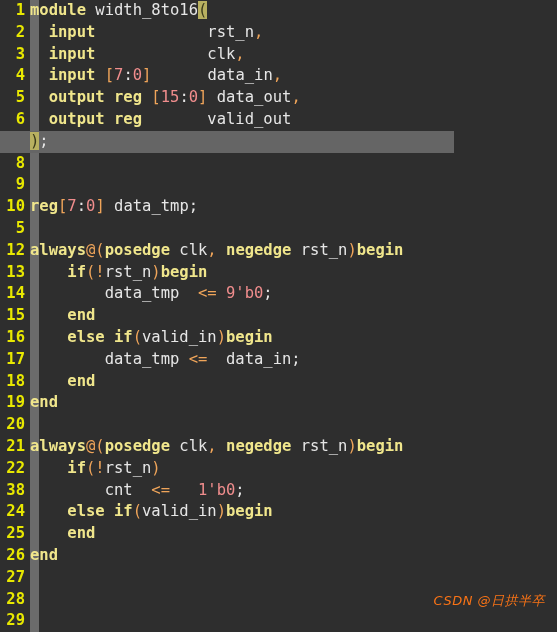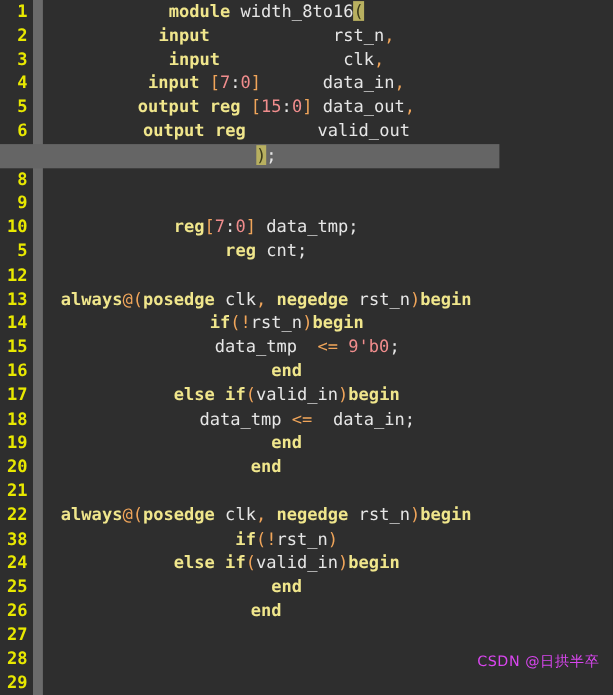--- a/index.html
+++ b/index.html
@@ -51,21 +51,20 @@
     z-index: 1;
   }
 
   
   .codearea {
     position: absolute;
     left: 0; top: 0;
     width: 454px;
     height: 632px;
     z-index: 3;
-    text-align: center;
   }
   .line {
     position: relative;
     height: 21.8px;
     line-height: 21.8px;
     padding-left: 30px;
     font-size: 15.5px;
     white-space: pre;
     color: #e6e6e6;
     font-family: "DejaVu Sans Mono", "Liberation Mono", monospace;
@@ -84,24 +83,25 @@
   .punc { color: #e6e6e6; }                       
   .match{ background: #b8b060; color: #3a3a1a; }  
 
   
   .watermark {
     position: absolute;
     right: 12px;
     bottom: 22px;
     font-family: "DejaVu Sans", "Liberation Sans", sans-serif;
     font-size: 13px;
-    color: #d946ef;
+    color: #f97316;
     letter-spacing: 0.5px;
     z-index: 5;
     user-select: none;
+    font-style: italic;
   }
 </style>
 </head>
 <body>
 
 <div id="editor">
 
   <div class="foldbar"></div>
 
   <div class="gutter">
@@ -140,32 +140,32 @@
       <div class="line"><span class="txt"><span class="kw">module</span><span class="id"> </span><span class="id">width_8to16</span><span class="match">(</span></span></div>
       <div class="line"><span class="txt"><span class="id">  </span><span class="kw">input</span><span class="id">            </span><span class="id">rst_n</span><span class="op">,</span></span></div>
       <div class="line"><span class="txt"><span class="id">  </span><span class="kw">input</span><span class="id">            </span><span class="id">clk</span><span class="op">,</span></span></div>
       <div class="line"><span class="txt"><span class="id">  </span><span class="kw">input</span><span class="id"> </span><span class="brk">[</span><span class="num">7</span><span class="punc">:</span><span class="num">0</span><span class="brk">]</span><span class="id">      </span><span class="id">data_in</span><span class="op">,</span></span></div>
       <div class="line"><span class="txt"><span class="id">  </span><span class="kw">output</span><span class="id"> </span><span class="kw">reg</span><span class="id"> </span><span class="brk">[</span><span class="num">15</span><span class="punc">:</span><span class="num">0</span><span class="brk">]</span><span class="id"> </span><span class="id">data_out</span><span class="op">,</span></span></div>
       <div class="line"><span class="txt"><span class="id">  </span><span class="kw">output</span><span class="id"> </span><span class="kw">reg</span><span class="id">       </span><span class="id">valid_out</span></span></div>
       <div class="line current"><span class="txt"><span class="match">)</span><span class="punc">;</span></span></div>
       <div class="line"><span class="txt"></span></div>
       <div class="line"><span class="txt"></span></div>
       <div class="line"><span class="txt"><span class="kw">reg</span><span class="brk">[</span><span class="num">7</span><span class="punc">:</span><span class="num">0</span><span class="brk">]</span><span class="id"> </span><span class="id">data_tmp</span><span class="punc">;</span></span></div>
-      <div class="line"><span class="txt"><span class="kw">reg</span><span class="id"> </span><span class="id">cnt</span><span class="punc">;</span></span></div>
       <div class="line"><span class="txt"></span></div>
       <div class="line"><span class="txt"><span class="kw">always</span><span class="op">@</span><span class="brk">(</span><span class="kw">posedge</span><span class="id"> </span><span class="id">clk</span><span class="op">,</span><span class="id"> </span><span class="kw">negedge</span><span class="id"> </span><span class="id">rst_n</span><span class="brk">)</span><span class="kw">begin</span></span></div>
       <div class="line"><span class="txt"><span class="id">    </span><span class="kw">if</span><span class="brk">(</span><span class="op">!</span><span class="id">rst_n</span><span class="brk">)</span><span class="kw">begin</span></span></div>
       <div class="line"><span class="txt"><span class="id">        </span><span class="id">data_tmp</span><span class="id">  </span><span class="op">&lt;=</span><span class="id"> </span><span class="num">9'b0</span><span class="punc">;</span></span></div>
       <div class="line"><span class="txt"><span class="id">    </span><span class="kw">end</span></span></div>
       <div class="line"><span class="txt"><span class="id">    </span><span class="kw">else</span><span class="id"> </span><span class="kw">if</span><span class="brk">(</span><span class="id">valid_in</span><span class="brk">)</span><span class="kw">begin</span></span></div>
       <div class="line"><span class="txt"><span class="id">        </span><span class="id">data_tmp</span><span class="id"> </span><span class="op">&lt;=</span><span class="id">  </span><span class="id">data_in</span><span class="punc">;</span></span></div>
       <div class="line"><span class="txt"><span class="id">    </span><span class="kw">end</span></span></div>
       <div class="line"><span class="txt"><span class="kw">end</span></span></div>
       <div class="line"><span class="txt"></span></div>
       <div class="line"><span class="txt"><span class="kw">always</span><span class="op">@</span><span class="brk">(</span><span class="kw">posedge</span><span class="id"> </span><span class="id">clk</span><span class="op">,</span><span class="id"> </span><span class="kw">negedge</span><span class="id"> </span><span class="id">rst_n</span><span class="brk">)</span><span class="kw">begin</span></span></div>
       <div class="line"><span class="txt"><span class="id">    </span><span class="kw">if</span><span class="brk">(</span><span class="op">!</span><span class="id">rst_n</span><span class="brk">)</span></span></div>
+      <div class="line"><span class="txt"><span class="id">        </span><span class="id">cnt</span><span class="id">  </span><span class="op">&lt;=</span><span class="id">   </span><span class="num">1'b0</span><span class="punc">;</span></span></div>
       <div class="line"><span class="txt"><span class="id">    </span><span class="kw">else</span><span class="id"> </span><span class="kw">if</span><span class="brk">(</span><span class="id">valid_in</span><span class="brk">)</span><span class="kw">begin</span></span></div>
       <div class="line"><span class="txt"><span class="id">    </span><span class="kw">end</span></span></div>
       <div class="line"><span class="txt"><span class="kw">end</span></span></div>
     </div>
 
   <div class="watermark">CSDN @日拱半卒</div>
 </div>
 
 </body></html>

